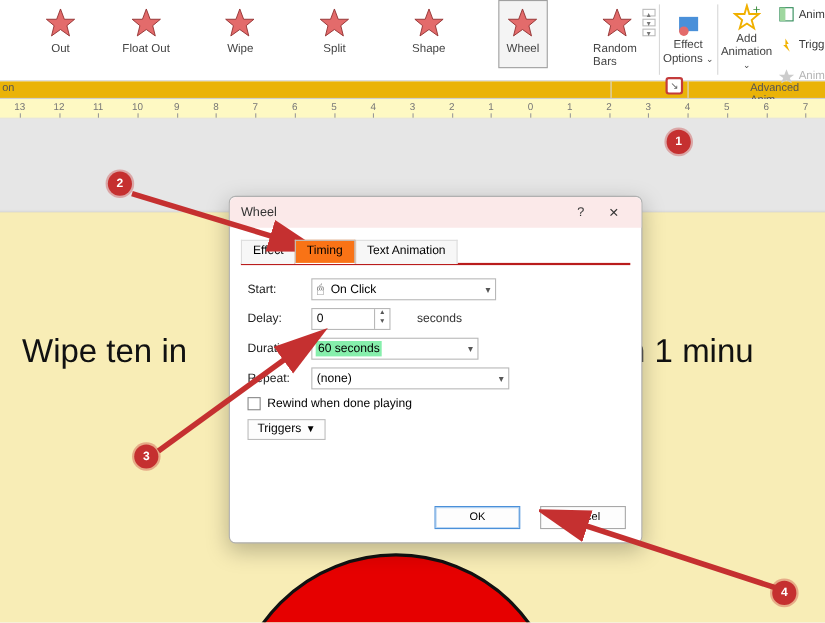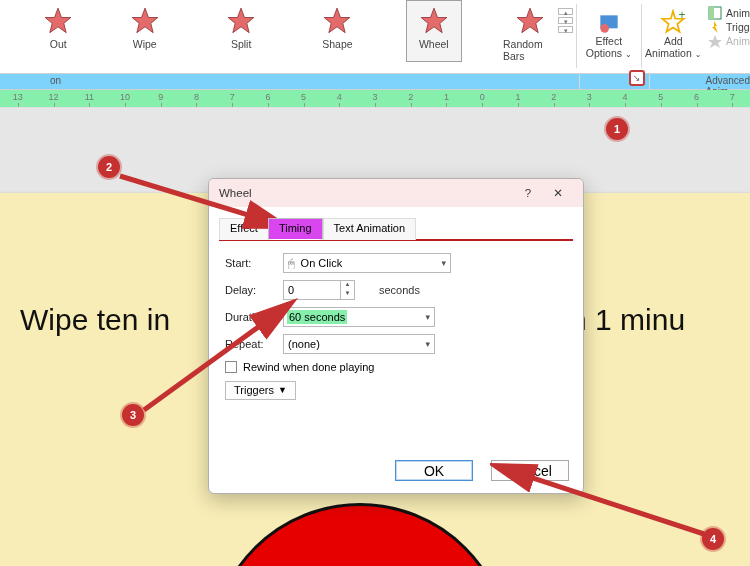--- a/index.html
+++ b/index.html
@@ -42,40 +42,40 @@
   .star svg { width:28px; height:28px; }
   .vsep { width:1px; background:#d8d8d8; height:64px; margin:4px 3px 0 3px; }
   .eff-col, .add-col {
     display:flex; flex-direction:column; align-items:center; justify-content:center;
     width:70px; height:66px; padding-top:4px; cursor:pointer;
   }
   .eff-icon { width:26px; height:22px; display:flex; align-items:center; justify-content:center; }
   .eff-label { font-size:10.5px; color:#444; text-align:center; line-height:1.15; margin-top:2px; }
   .adv-col {
     display:flex; flex-direction:column; justify-content:flex-start;
-    padding:6px 0 0 6px; gap:0; font-size:10.5px; color:#3c3c3c;
+    padding:6px 0 0 6px; gap:14px; font-size:10.5px; color:#3c3c3c;
   }
   .adv-row { display:flex; align-items:center; gap:4px; }
   .adv-row.dis { color:#b5b5b5; }
   .adv-icon { width:14px; height:14px; }
   .groupbar {
-    display:flex; height:16px; border-bottom:1px solid #d0d0d0; background:#7dd3fc;
-    font-size:10px; color:#555;padding-left:48px;
+    display:flex; height:16px; border-bottom:1px solid #d0d0d0; background:#eab308;
+    font-size:10px; color:#555;
   }
   .grp-left { width:556px; position:relative; border-right:1px solid #d8d8d8; }
   .grp-mid { flex:0 0 70px; border-right:1px solid #d8d8d8; position:relative; }
   .grp-right { flex:1; padding-left:56px; padding-top:1px; }
   .launcher {
     position:absolute; right:4px; top:-4px;
     width:16px; height:16px; border:2px solid #c43b3b; border-radius:3px;
     display:flex; align-items:center; justify-content:center;
     font-size:9px; color:#666; background:#fff;
   }
   .ruler {
-    height:18px; background:#86efac; position:relative;
+    height:18px; background:#fef9c3; position:relative;
     border-bottom:1px solid #e0e0e0;
     font-size:9px; color:#777;
   }
   .ruler .ticks { position:absolute; top:2px; left:0; right:0; display:flex; }
   .ruler .tick { width:46px; text-align:center; position:relative; }
   .ruler .tick:before { content:""; position:absolute; left:50%; top:11px; width:1px; height:4px; background:#999; }
   .slide-area {
     position:absolute; top:108px; left:0; right:0; bottom:0;
     background:#e6e6e6; overflow:hidden;
   }
@@ -107,21 +107,21 @@
   .dlg-btn { width:30px; text-align:center; cursor:pointer; color:#333; }
   .dlg-tabs {
     display:flex; gap:0; padding:10px 10px 0 10px; font-size:11px;
   }
   .dlg-tab {
     padding:3px 10px 5px 10px; border:1px solid #ddd; border-bottom:none;
     background:#f7f7f7; cursor:pointer; position:relative; top:1px;
   }
   .dlg-tab.first { border-right:none; }
   .dlg-tab.active {
-    background:#d946ef; border-color:#c0c0c0; z-index:2;
+    background:#f97316; border-color:#c0c0c0; z-index:2;
     border-bottom:1px solid #fff;
   }
   .dlg-body {
     border-top:2px solid #b91c1c; margin:0 10px; padding:12px 6px 8px 6px;
     flex:1;
   }
   .fld { display:flex; align-items:center; margin-bottom:7px; font-size:11px; }
   .fld .lbl { width:58px; color:#222; }
   .ctl-combo {
     height:20px; border:1px solid #b8b8b8; background:#fff; display:flex;
@@ -129,34 +129,34 @@
   }
   .ctl-combo .dd { margin-left:auto; font-size:9px; color:#555; }
   .start-combo { width:168px; }
   .start-combo .ic { margin-right:6px; font-size:11px; color:#444; }
   .num-spin { width:72px; height:20px; border:1px solid #b8b8b8; display:flex; }
   .num-spin .v { flex:1; padding:0 4px; display:flex; align-items:center; }
   .num-spin .sp { width:14px; border-left:1px solid #b8b8b8; display:flex; flex-direction:column; }
   .num-spin .sp div { flex:1; font-size:6px; text-align:center; line-height:1; color:#555; }
   .dur-combo { width:152px; }
   .dur-sel { background:#86efac; margin:-1px; padding:1px 2px; }
-  .rep-combo { width:152px; }
+  .rep-combo { width:180px; }
   .chk { display:flex; align-items:flex-start; gap:6px; margin:4px 0 8px 0; font-size:11px; }
   .chk .box { width:12px; height:12px; border:1px solid #888; }
   .trig-btn {
     border:1px solid #bcbcbc; background:#fdfdfd; padding:2px 8px 3px 8px;
     font-size:11px; display:inline-flex; align-items:center; gap:4px; cursor:pointer;
   }
   .dlg-buttons {
     display:flex; justify-content:flex-end; gap:18px;
     padding:8px 14px 12px 0;
   }
   .winbtn {
     width:78px; height:21px; border:1px solid #a8a8a8; background:#fdfdfd;
-    font-size:14px; cursor:pointer;
+    font-size:10px; cursor:pointer;
   }
   .winbtn.primary { border:1px solid #4a90d9; box-shadow:inset 0 0 0 1px #bcd7f2; }
   
   .badge {
     position:absolute; width:22px; height:22px; border-radius:50%;
     background:#c53030; color:#fff; font-size:11px; font-weight:600;
     display:flex; align-items:center; justify-content:center;
     box-shadow:0 0 0 2px rgba(197,48,48,0.35);
   }
   svg.arrow { position:absolute; pointer-events:none; }
@@ -165,20 +165,28 @@
 <body>
 
 <div class="ribbon">
   <div class="anim-item first">
     <span class="star">
       <svg viewBox="0 0 24 24">
           <polygon points="12,1 15,9 23,9 17,14 19,22 12,17 5,22 7,14 1,9 9,9" fill="#e36b6b" stroke="#8f2f2f" stroke-width="0.7"></polygon>
         </svg>
     </span>
     <span class="anim-label">Out</span>
+  </div>
+  <div class="anim-item">
+    <span class="star">
+      <svg viewBox="0 0 24 24">
+          <polygon points="12,1 15,9 23,9 17,14 19,22 12,17 5,22 7,14 1,9 9,9" fill="#e36b6b" stroke="#8f2f2f" stroke-width="0.7"></polygon>
+        </svg>
+    </span>
+    <span class="anim-label">Float Out</span>
   </div>
   <div class="anim-item">
     <span class="star">
       <svg viewBox="0 0 24 24">
           <polygon points="12,1 15,9 23,9 17,14 19,22 12,17 5,22 7,14 1,9 9,9" fill="#e36b6b" stroke="#8f2f2f" stroke-width="0.7"></polygon>
         </svg>
     </span>
     <span class="anim-label">Wipe</span>
   </div>
   <div class="anim-item">

